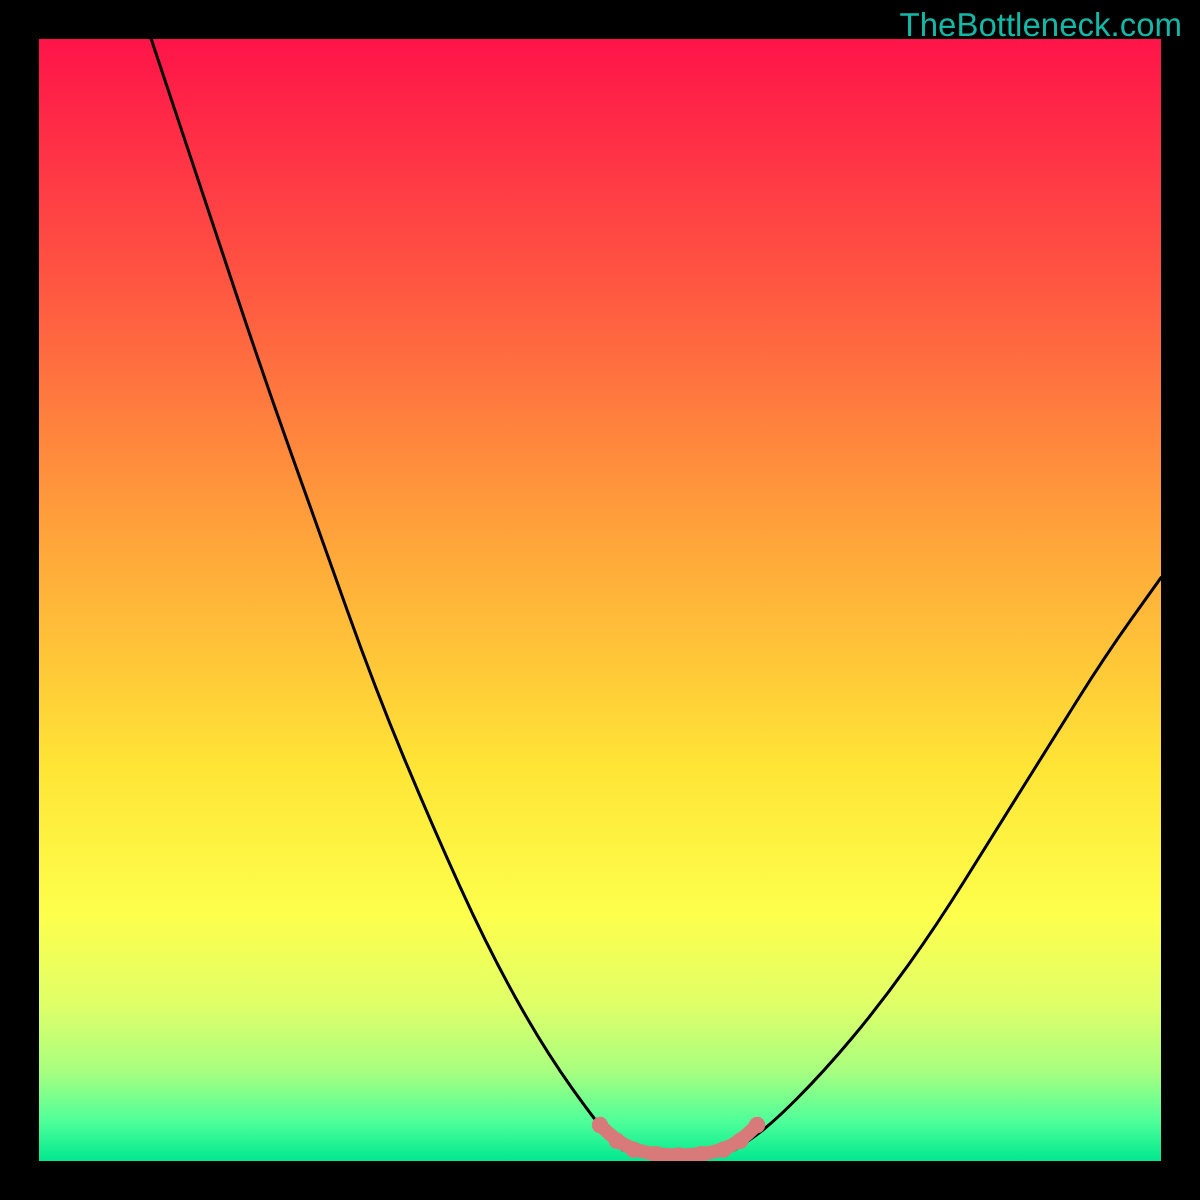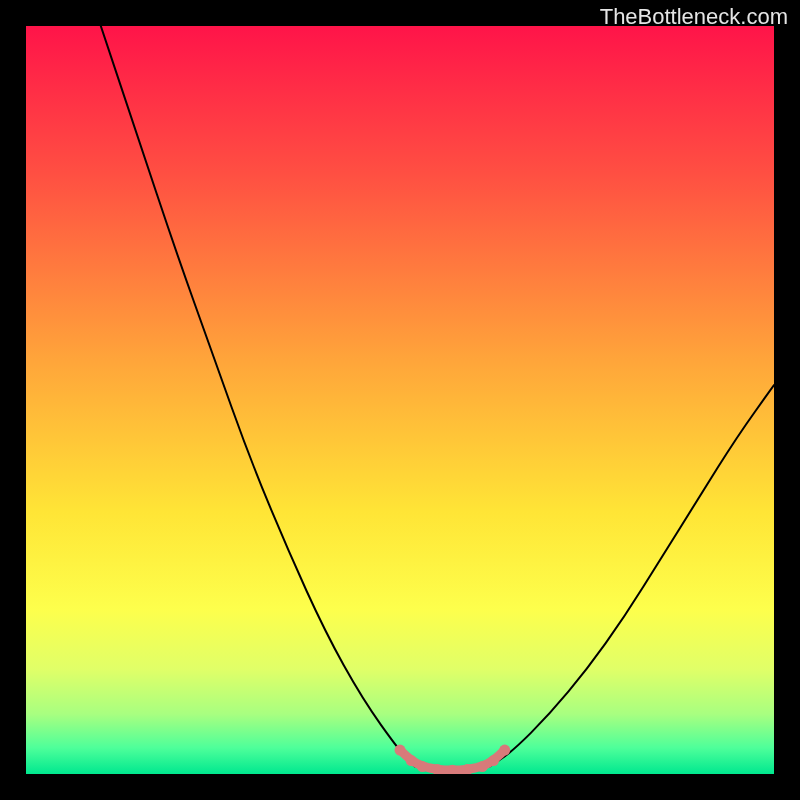--- a/index.html
+++ b/index.html
@@ -28,21 +28,21 @@
     position: absolute;
     left: 0;
     top: 0;
     width: 100%;
     height: 100%;
   }
   .watermark {
     position: absolute;
     top: 4px;
     right: 12px;
-    color: #e5e5e5;
+    color: #14b8a6;
     font-size: 22px;
     font-weight: 400;
     letter-spacing: 0;
   }
   svg {
     display: block;
   }
 </style>
 </head>
 <body>

